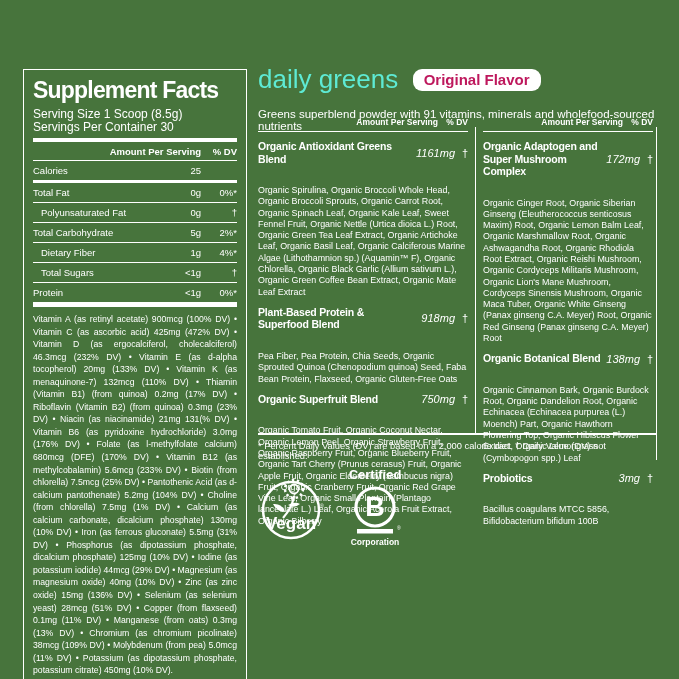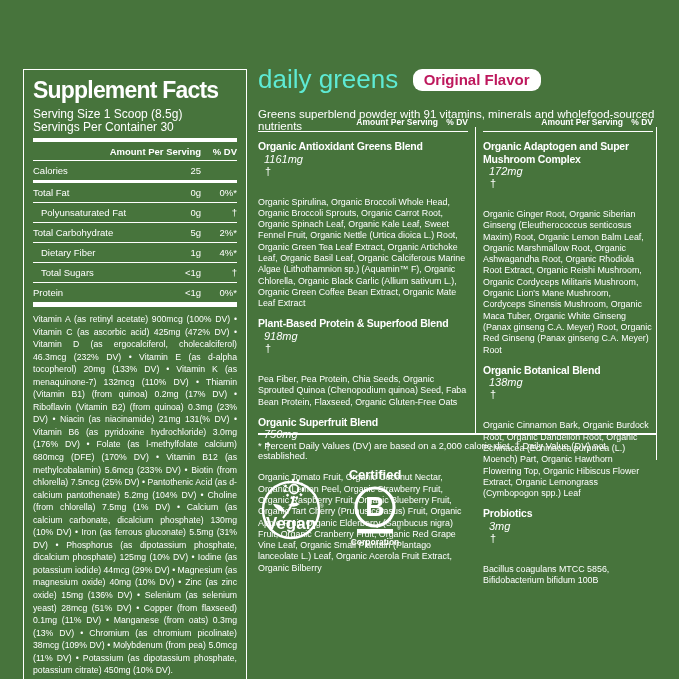--- a/index.html
+++ b/index.html
@@ -33,21 +33,21 @@
   .subtitle{font-size:11.5px;margin-top:13px;}
 
   
   .col{position:absolute;top:117px;}
   .col-mid{left:258px;width:210px;}
   .col-right{left:483px;width:170px;}
   .col-head{display:flex;font-size:8.5px;font-weight:bold;padding-bottom:4px;border-bottom:1px solid #ffffff;}
   .col-head .sp{flex:1;text-align:right;}
   .col-head .dv{width:30px;text-align:right;}
   .section{margin-top:8px;}
-  .sec-head{display:flex;align-items:flex-start;flex-direction:column;}
+  .sec-head{display:flex;align-items:center;}
   .sec-name{flex:1;font-weight:bold;font-size:10.5px;line-height:12.5px;letter-spacing:-0.2px;}
   .sec-amt{font-size:11px;margin-left:6px;white-space:nowrap;font-style:italic;}
   .sec-dv{width:13px;text-align:right;font-size:11px;}
   .sec-ing{margin-top:20px;font-size:8.9px;line-height:11.3px;}
 
   .vsep{position:absolute;left:475px;top:127px;width:1px;height:306px;background:#ffffff;}
   .vright{position:absolute;left:656px;top:127px;width:1px;height:333px;background:#ffffff;}
   .panel-divider{position:absolute;left:258px;top:433px;width:398px;height:2px;background:#ffffff;}
   .panel-foot{position:absolute;left:258px;top:441px;width:396px;font-size:9.3px;}
 

